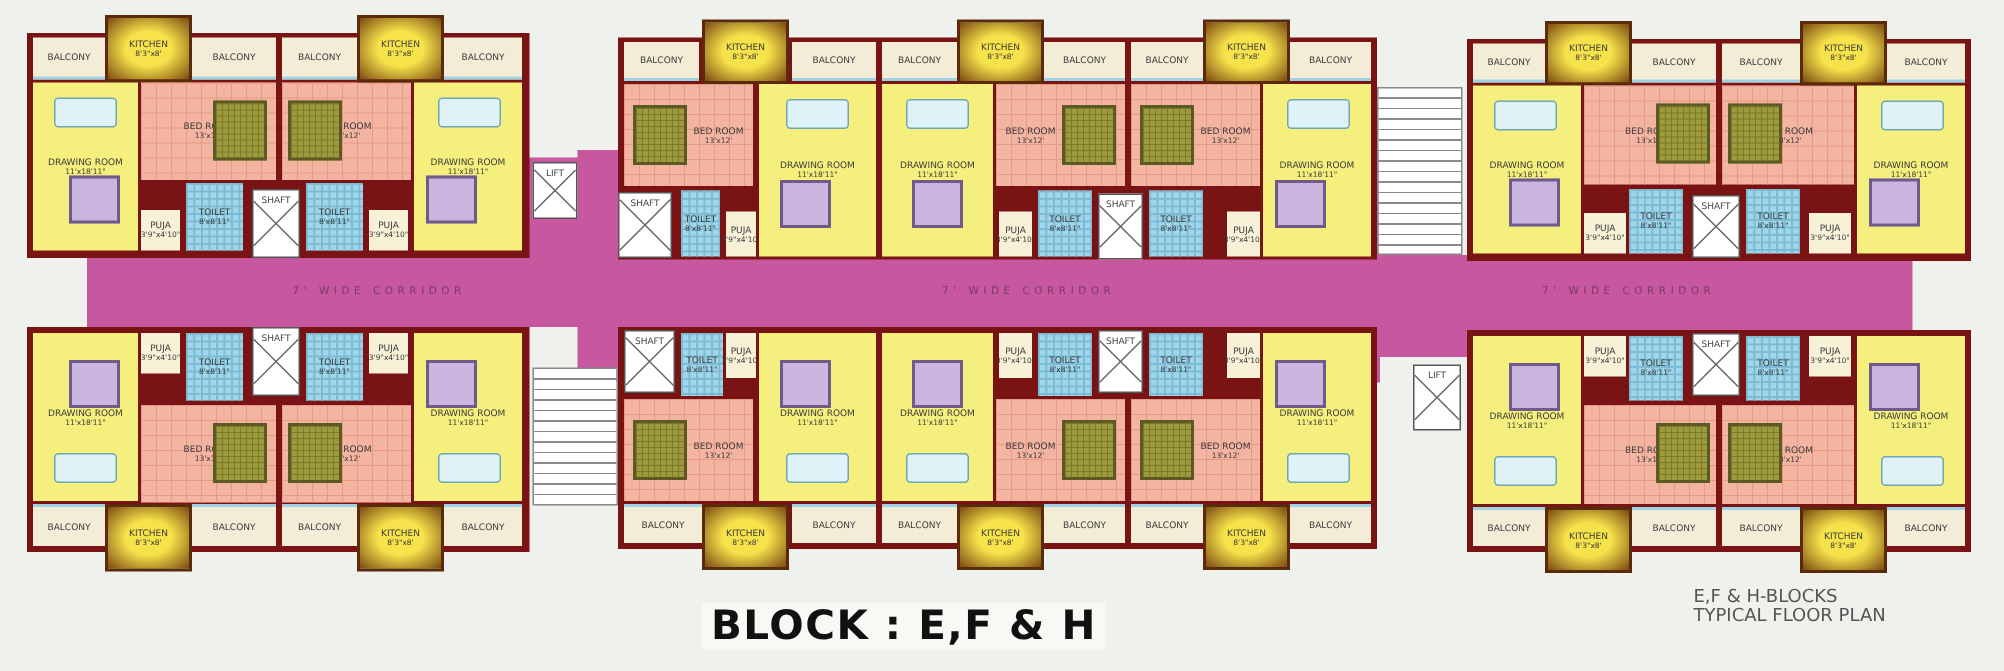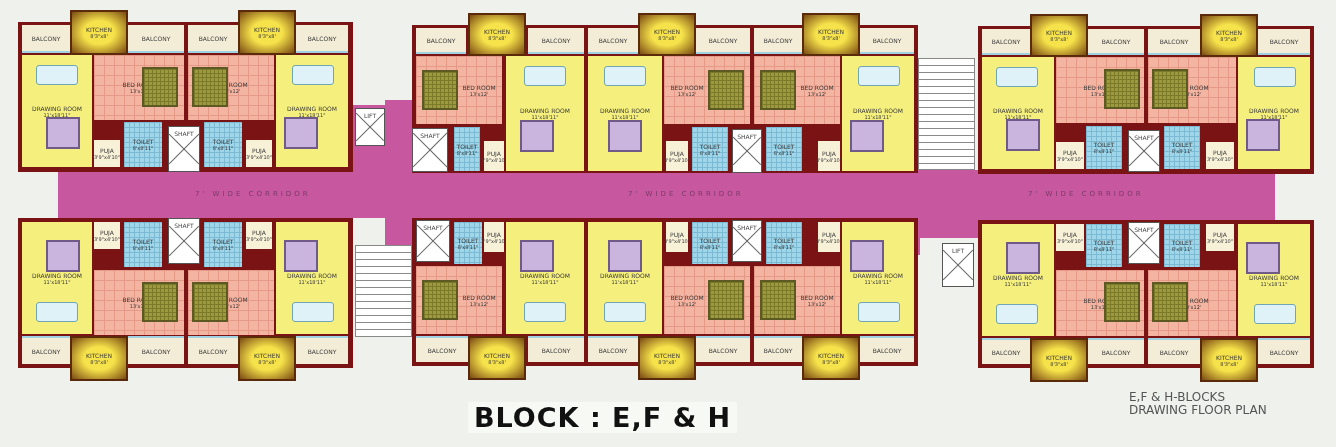--- a/index.html
+++ b/index.html
@@ -500,14 +500,14 @@
       <span class="dim">8'3"x8'</span>
     </div>
   <div class="room balcony bottom" style="left:280px;top:118px;width:52px;height:26px;">
       <span class="lbl">BALCONY</span>
     </div>
 </div>
 
 <div class="title" style="left:468px;top:402px;">BLOCK : E,F &amp; H</div>
 <div class="subtitle" style="left:1129px;top:391px;">
   <div>E,F &amp; H-BLOCKS</div>
-  <div>DRAWING FLOOR PLAN</div>
+  <div>TYPICAL FLOOR PLAN</div>
 </div>
 
 </body></html>

